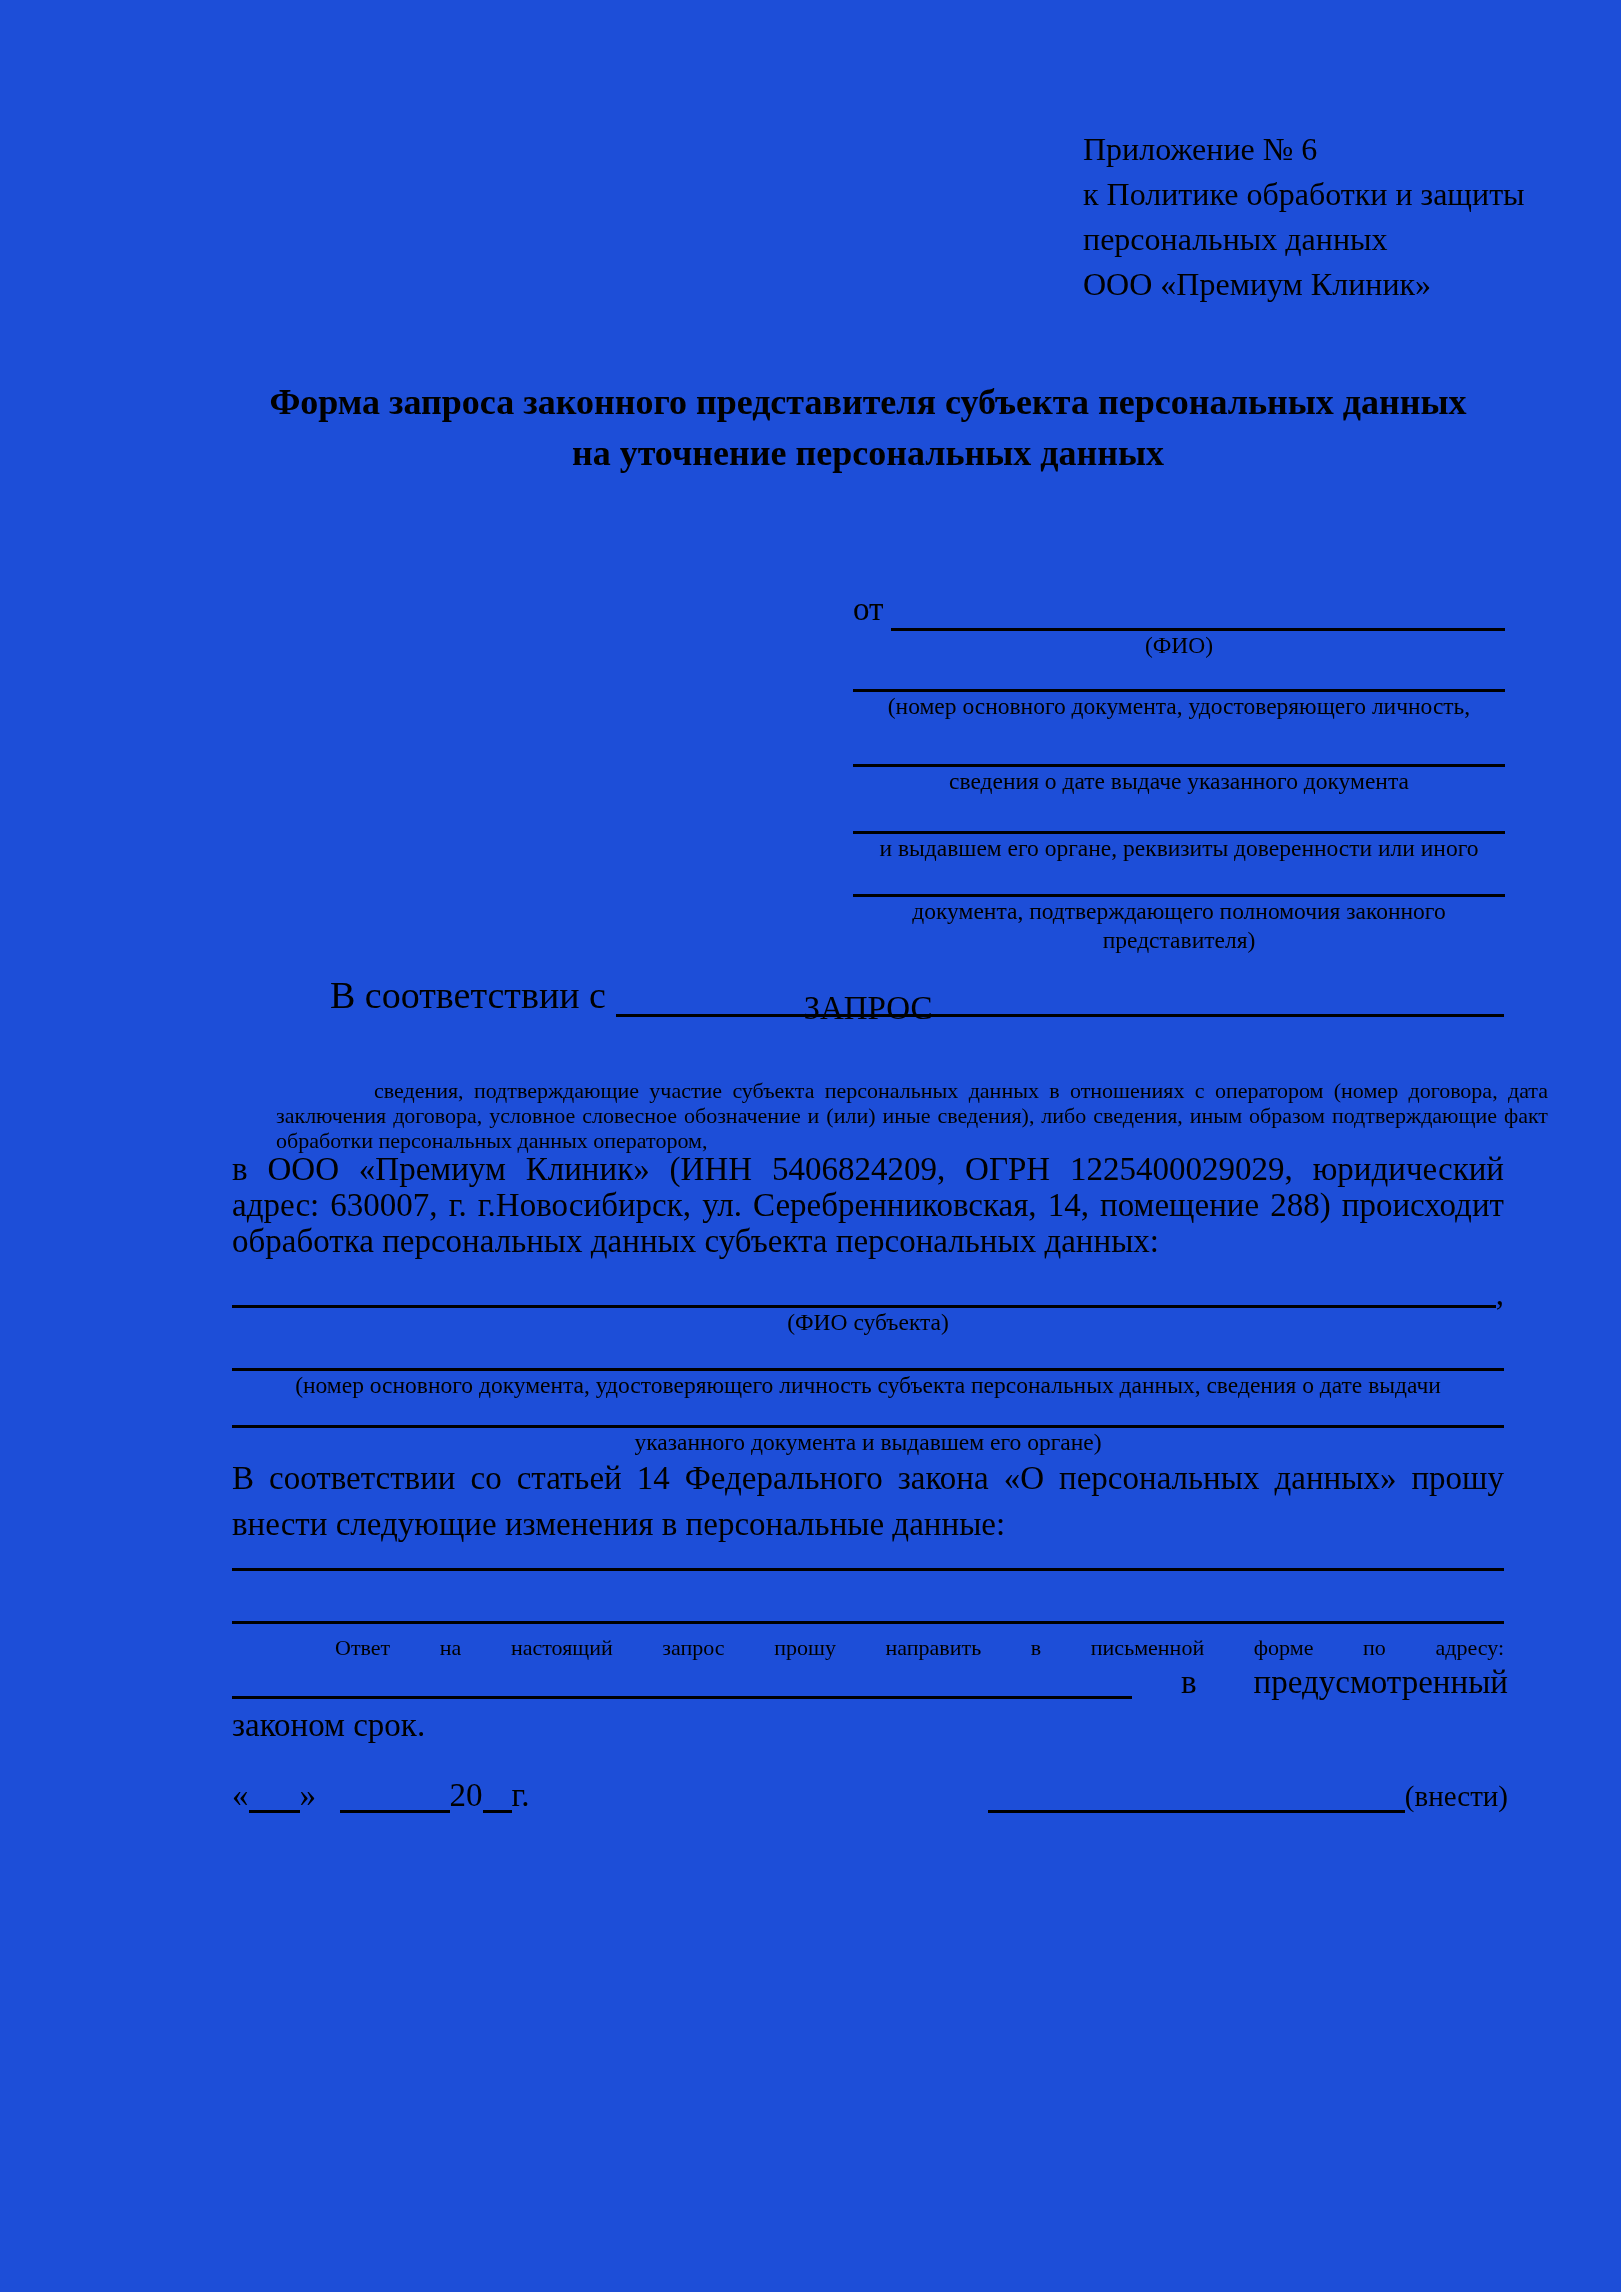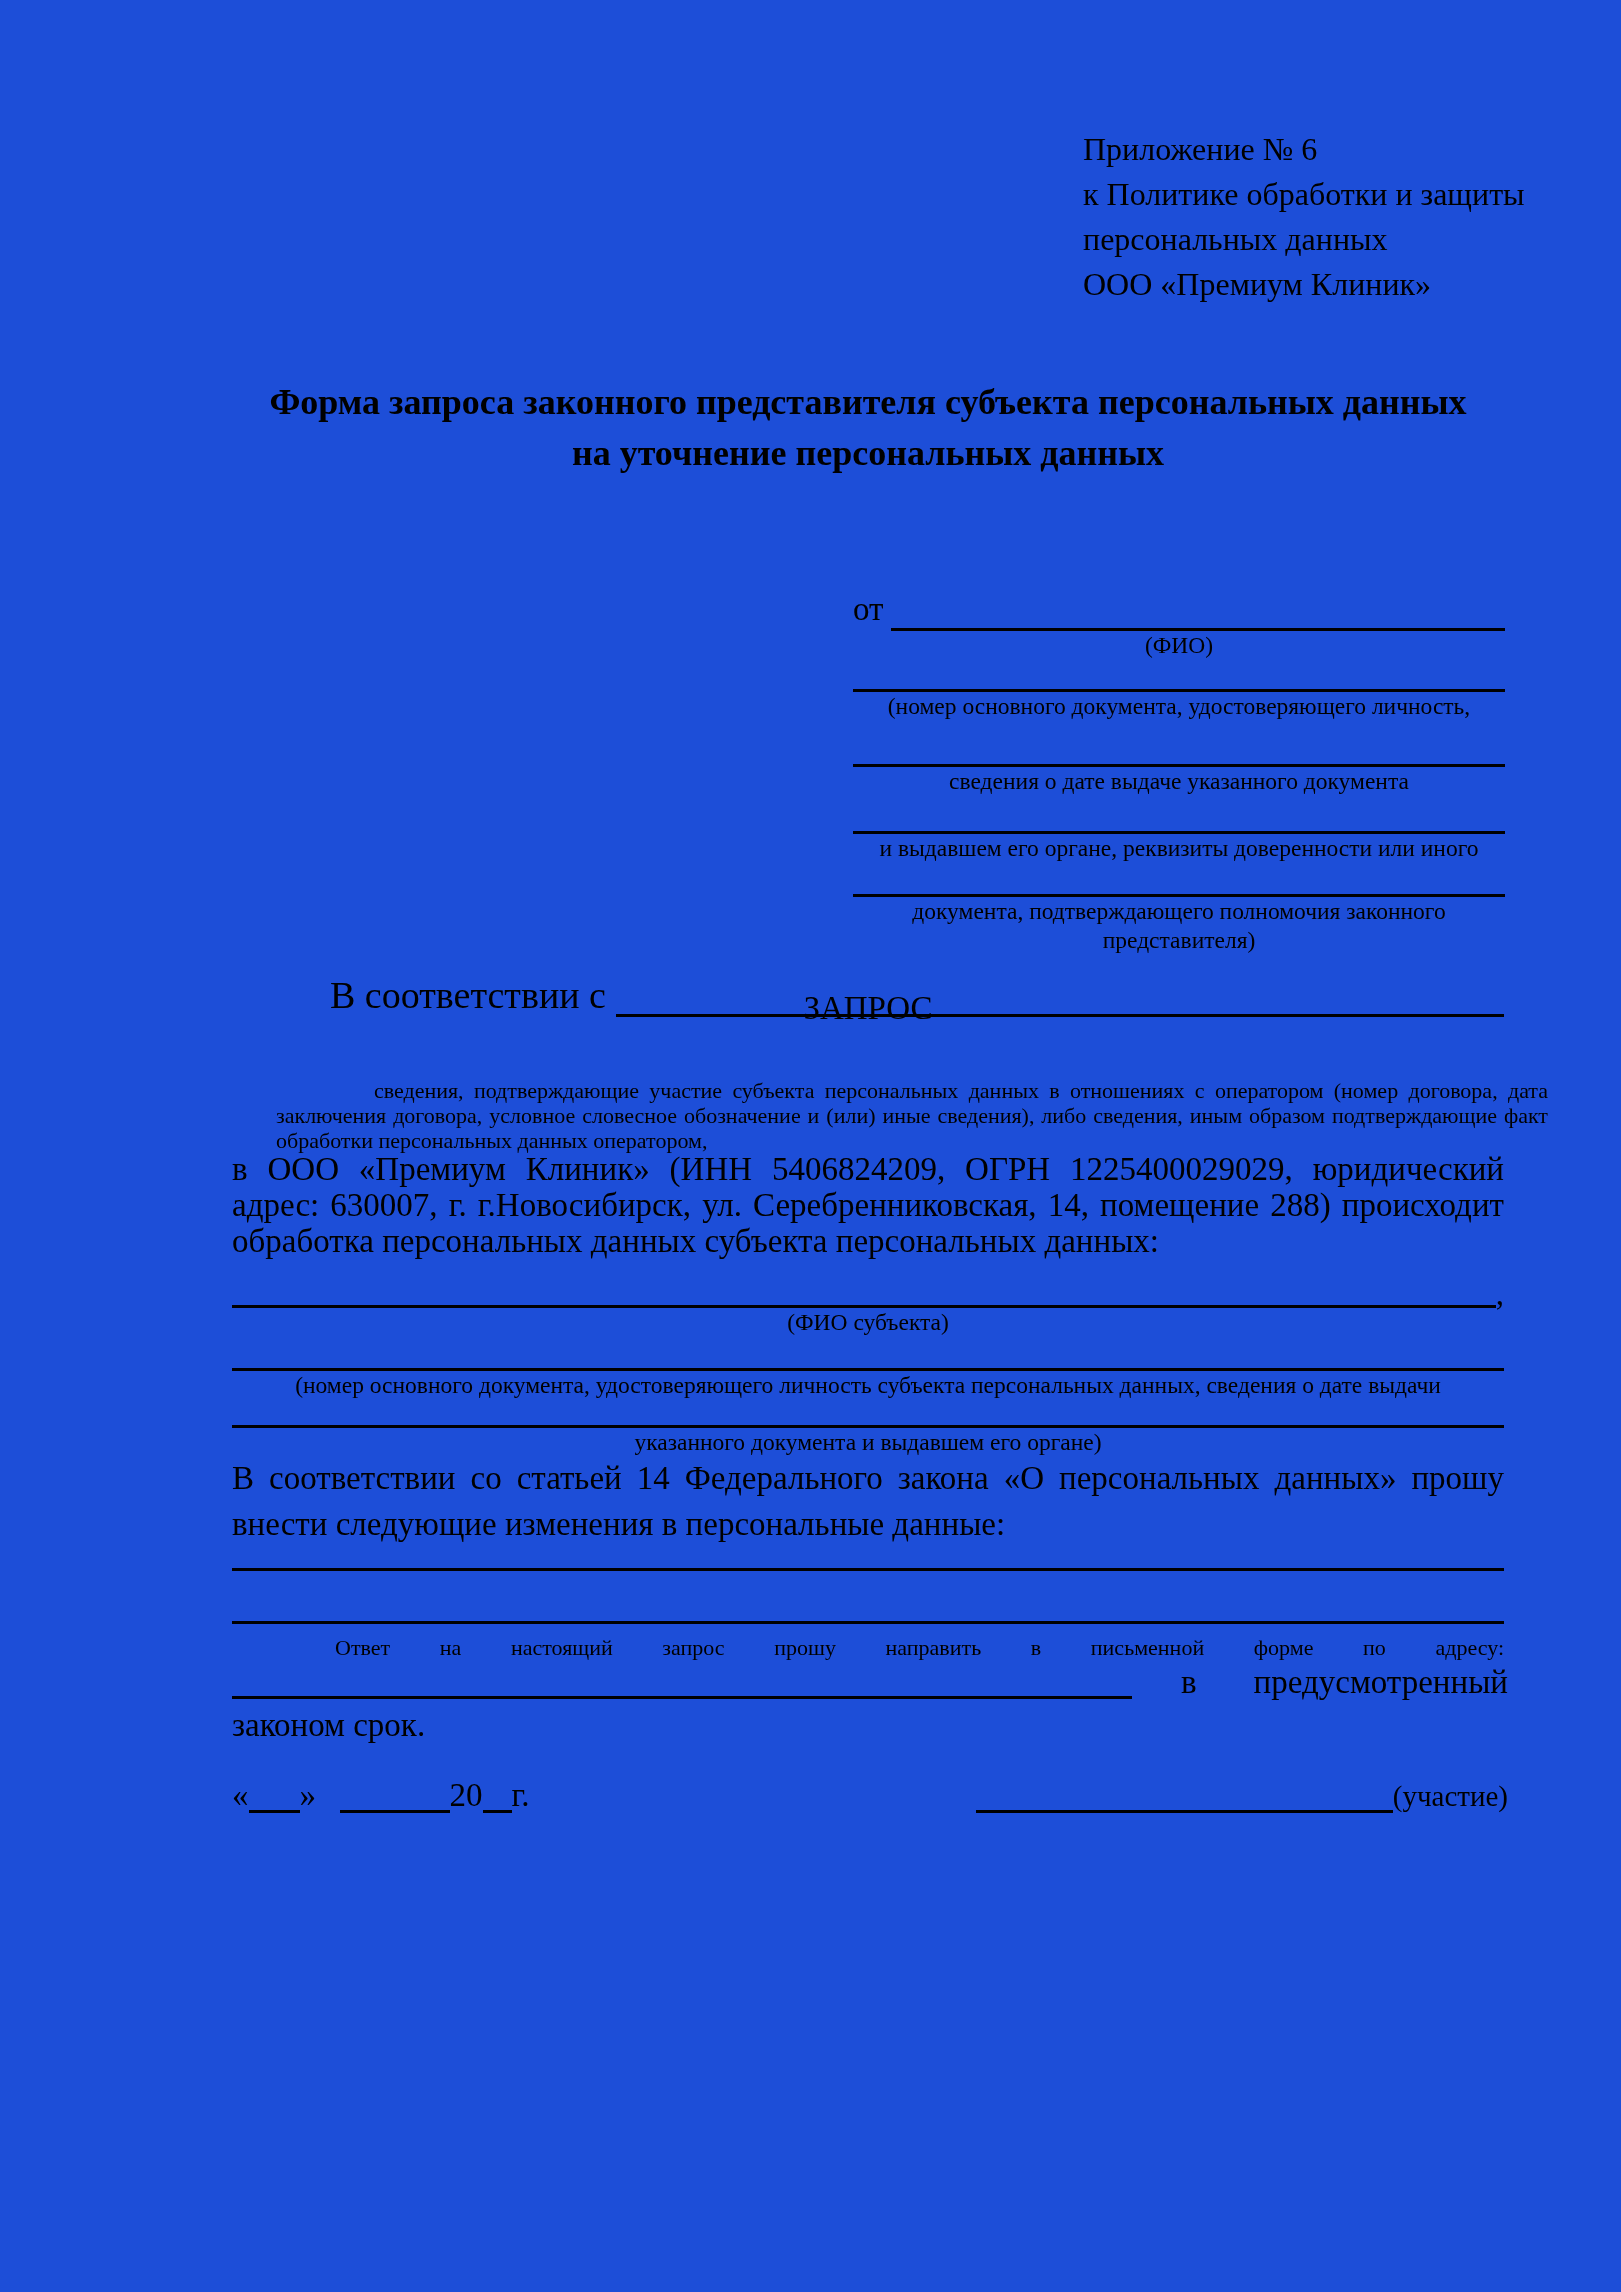--- a/index.html
+++ b/index.html
@@ -135,18 +135,18 @@
       <span>«</span>
       <span class="ub ub-day"></span>
       <span>»</span>
       <span class="ub ub-month"></span>
       <span>20</span>
       <span class="ub ub-year"></span>
       <span>г.</span>
     </div>
     <div class="sig-group">
       <span class="sig-line"></span>
-      <span class="sig-cap">(участие)</span>
+      <span class="sig-cap">(внести)</span>
     </div>
   </div>
 
 </div>
 
 
 </body></html>

